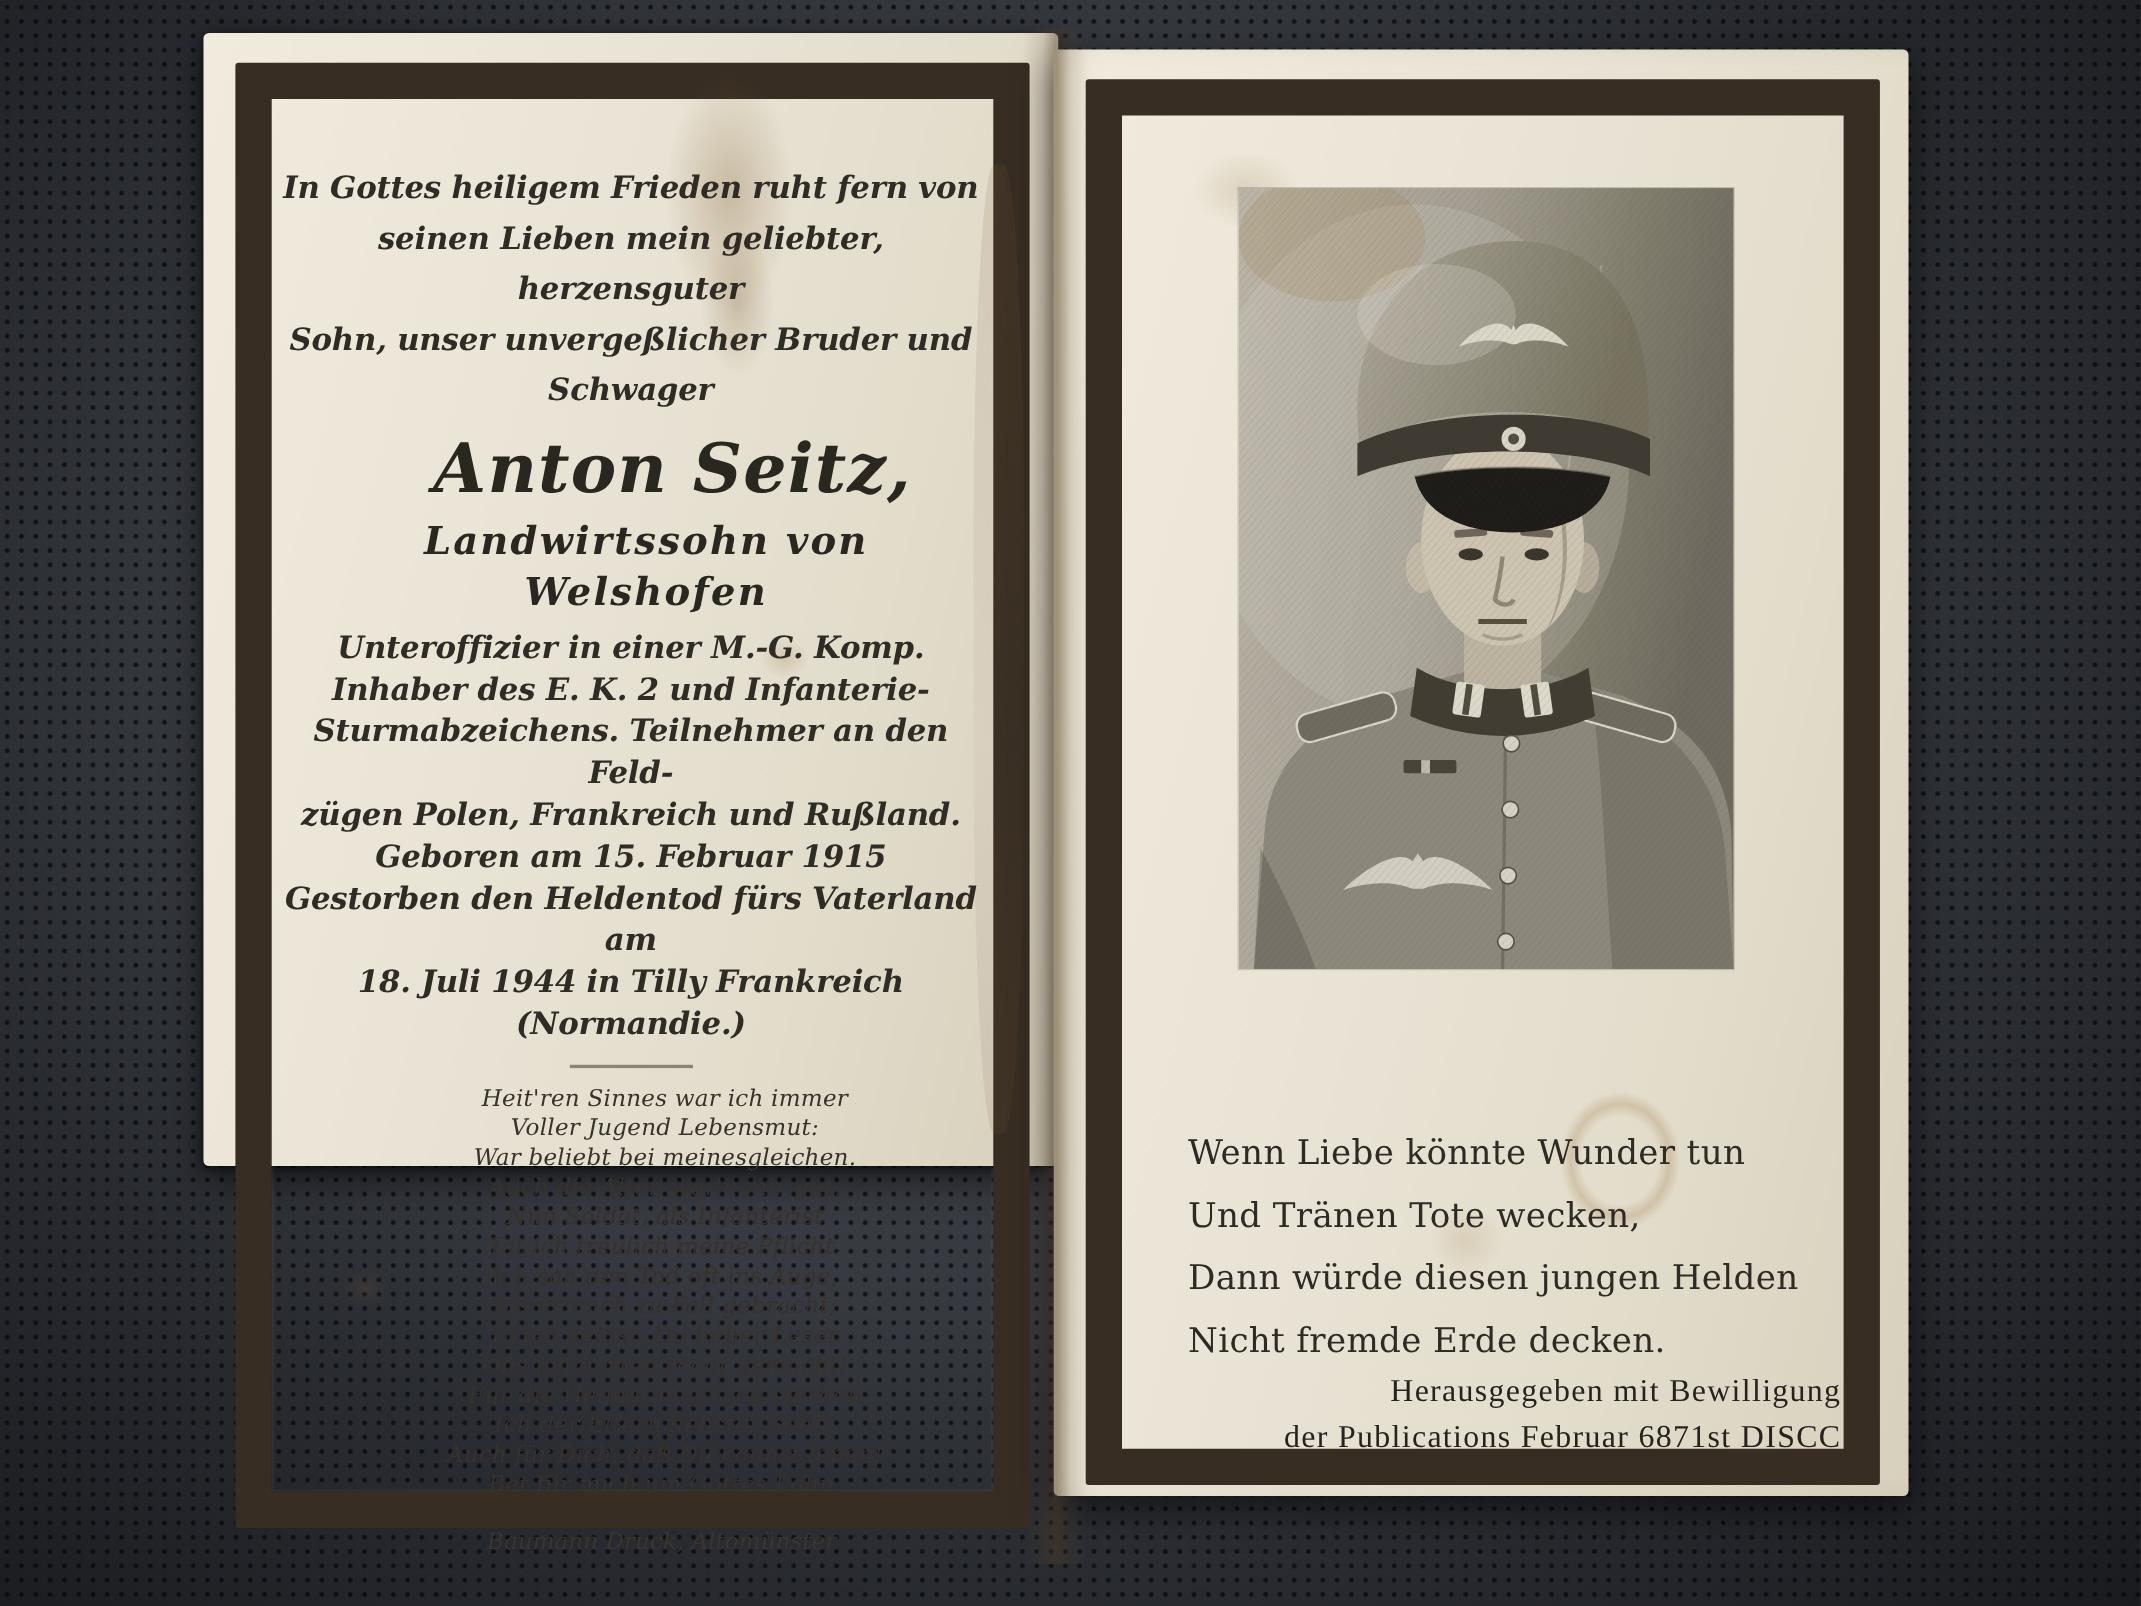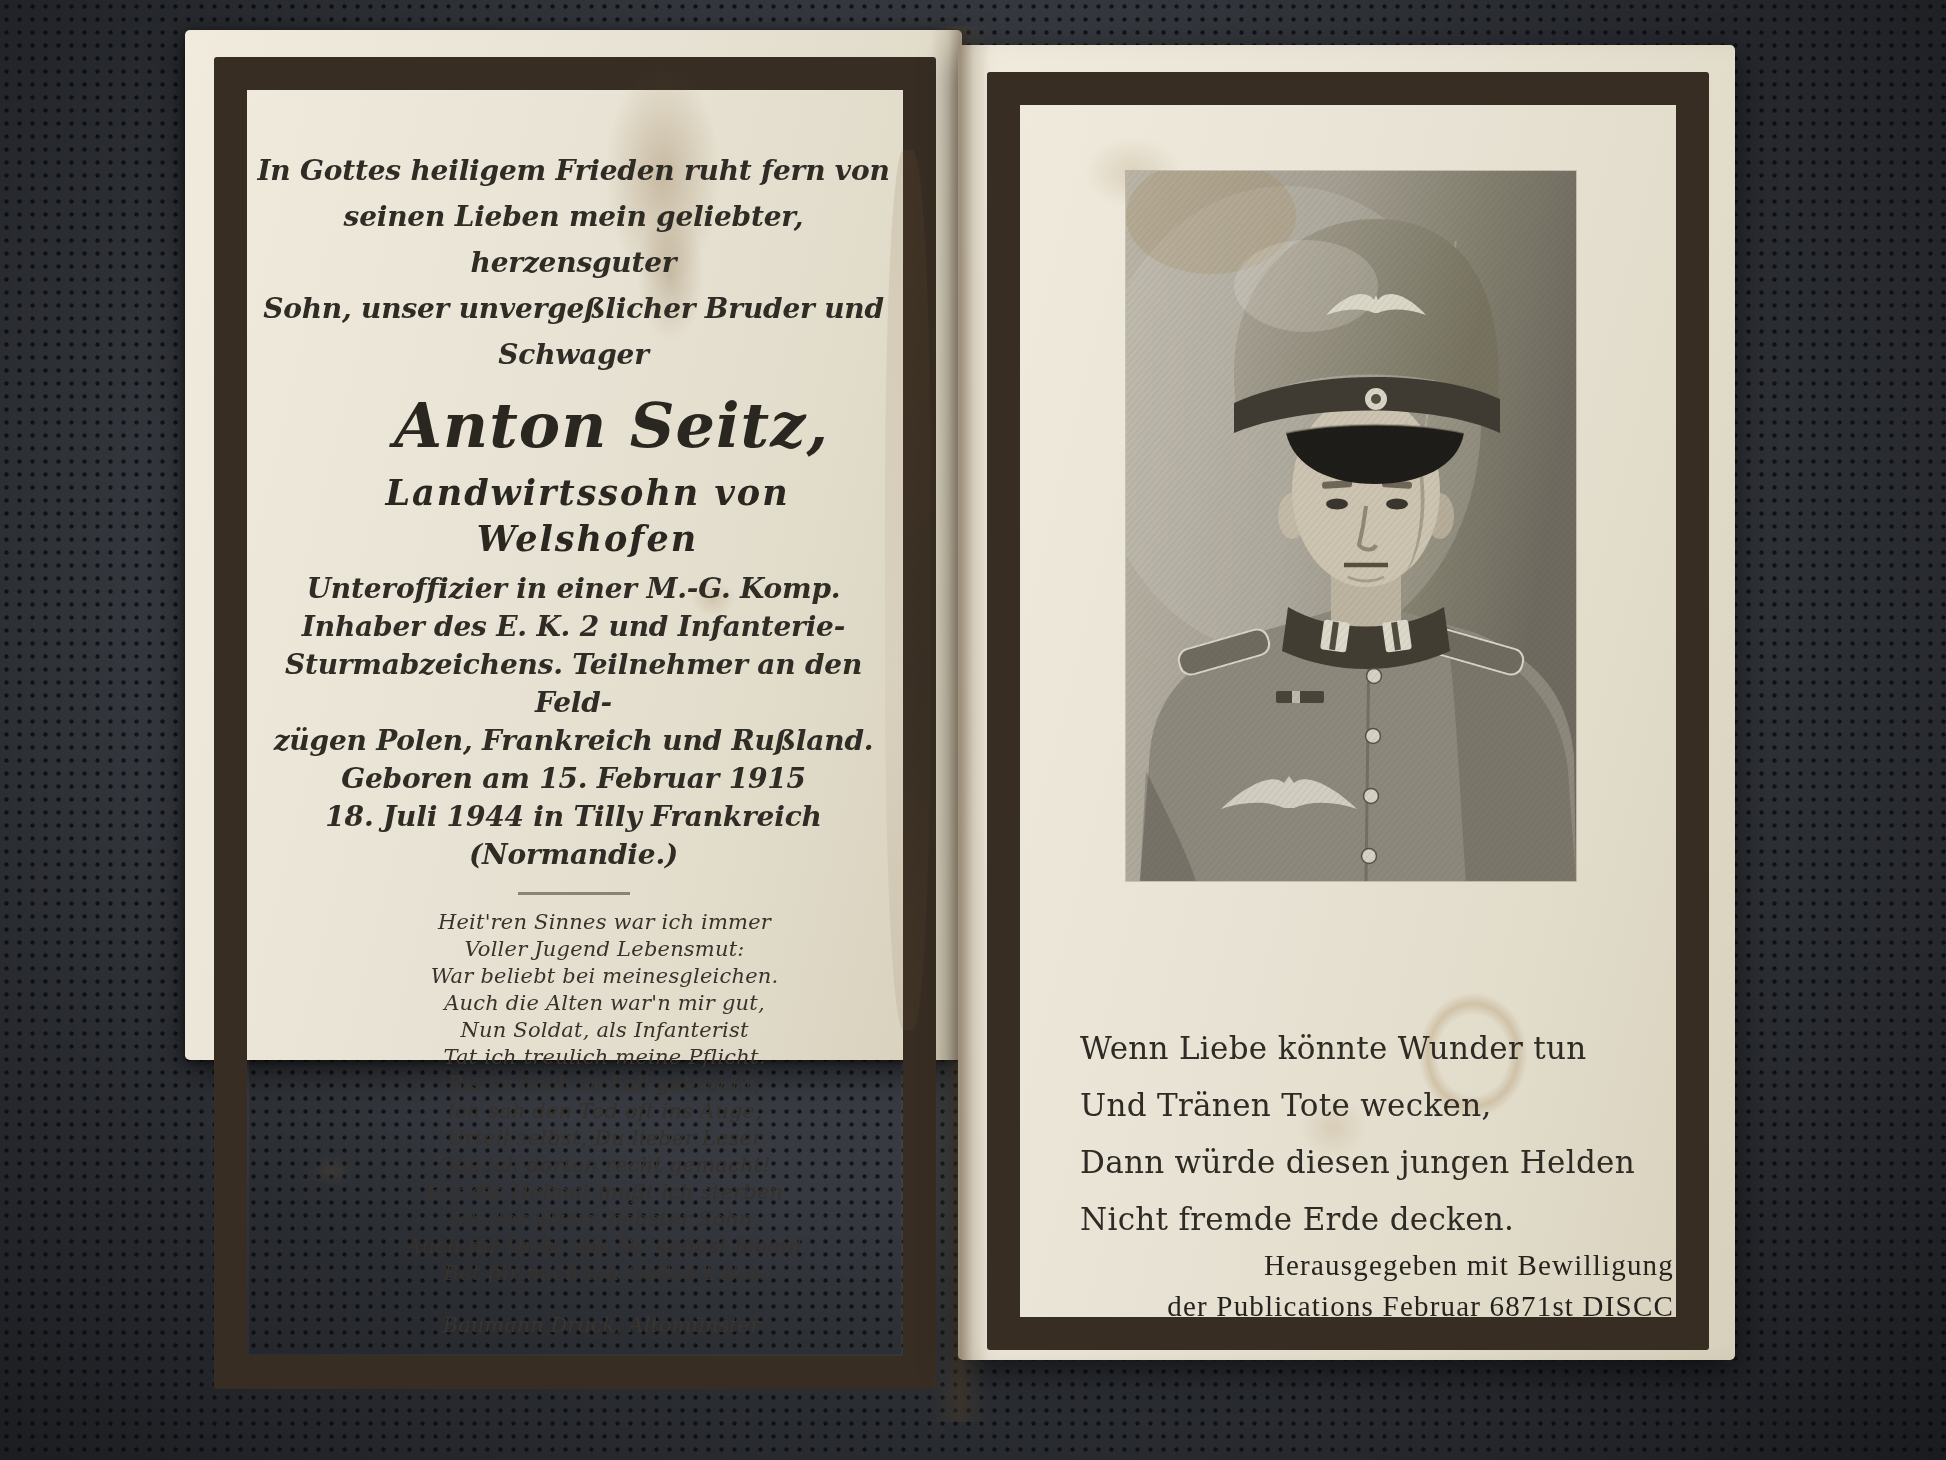--- a/index.html
+++ b/index.html
@@ -82,33 +82,34 @@
           <div class="intro-line">Schwager</div>
         </div>
       <div class="name-line">Anton Seitz,</div>
       <div class="subtitle-line">Landwirtssohn von Welshofen</div>
       <div class="details">
           <div class="detail-line">Unteroffizier in einer M.-G. Komp.</div>
           <div class="detail-line">Inhaber des E. K. 2 und Infanterie-</div>
           <div class="detail-line">Sturmabzeichens. Teilnehmer an den Feld-</div>
           <div class="detail-line">zügen Polen, Frankreich und Rußland.</div>
           <div class="detail-line">Geboren am 15. Februar 1915</div>
+          <div class="detail-line">Gestorben den Heldentod fürs Vaterland am</div>
           <div class="detail-line">18. Juli 1944 in Tilly Frankreich</div>
           <div class="detail-line">(Normandie.)</div>
         </div>
       <div class="divider"></div>
       <div class="poem">
           <div class="poem-line">Heit'ren Sinnes war ich immer</div>
           <div class="poem-line">Voller Jugend Lebensmut:</div>
           <div class="poem-line">War beliebt bei meinesgleichen.</div>
           <div class="poem-line">Auch die Alten war'n mir gut,</div>
           <div class="poem-line">Nun Soldat, als Infanterist</div>
           <div class="poem-line">Tat ich treulich meine Pflicht.</div>
+          <div class="poem-line">Ich sah den Tod oft ins Auge,</div>
           <div class="poem-line">Bis er mich zu Fall gebracht;</div>
-          <div class="poem-line">Ich sah den Tod oft ins Auge,</div>
           <div class="poem-line">Urteil selbst, Du lieber Leser</div>
           <div class="poem-line">Obs ich dorten recht gemacht!</div>
           <div class="poem-line">Für die Heimat mußt ich sterben</div>
           <div class="poem-line">Ich der Eltern liebster Sohn,</div>
           <div class="poem-line">Auch für Dich, daß Du kannst leben!</div>
           <div class="poem-line">Bet für mich um Gottes Lohn.</div>
         </div>
       <div class="printer-line">Baumann Druck, Altomünster</div>
     </div>
   </div>

